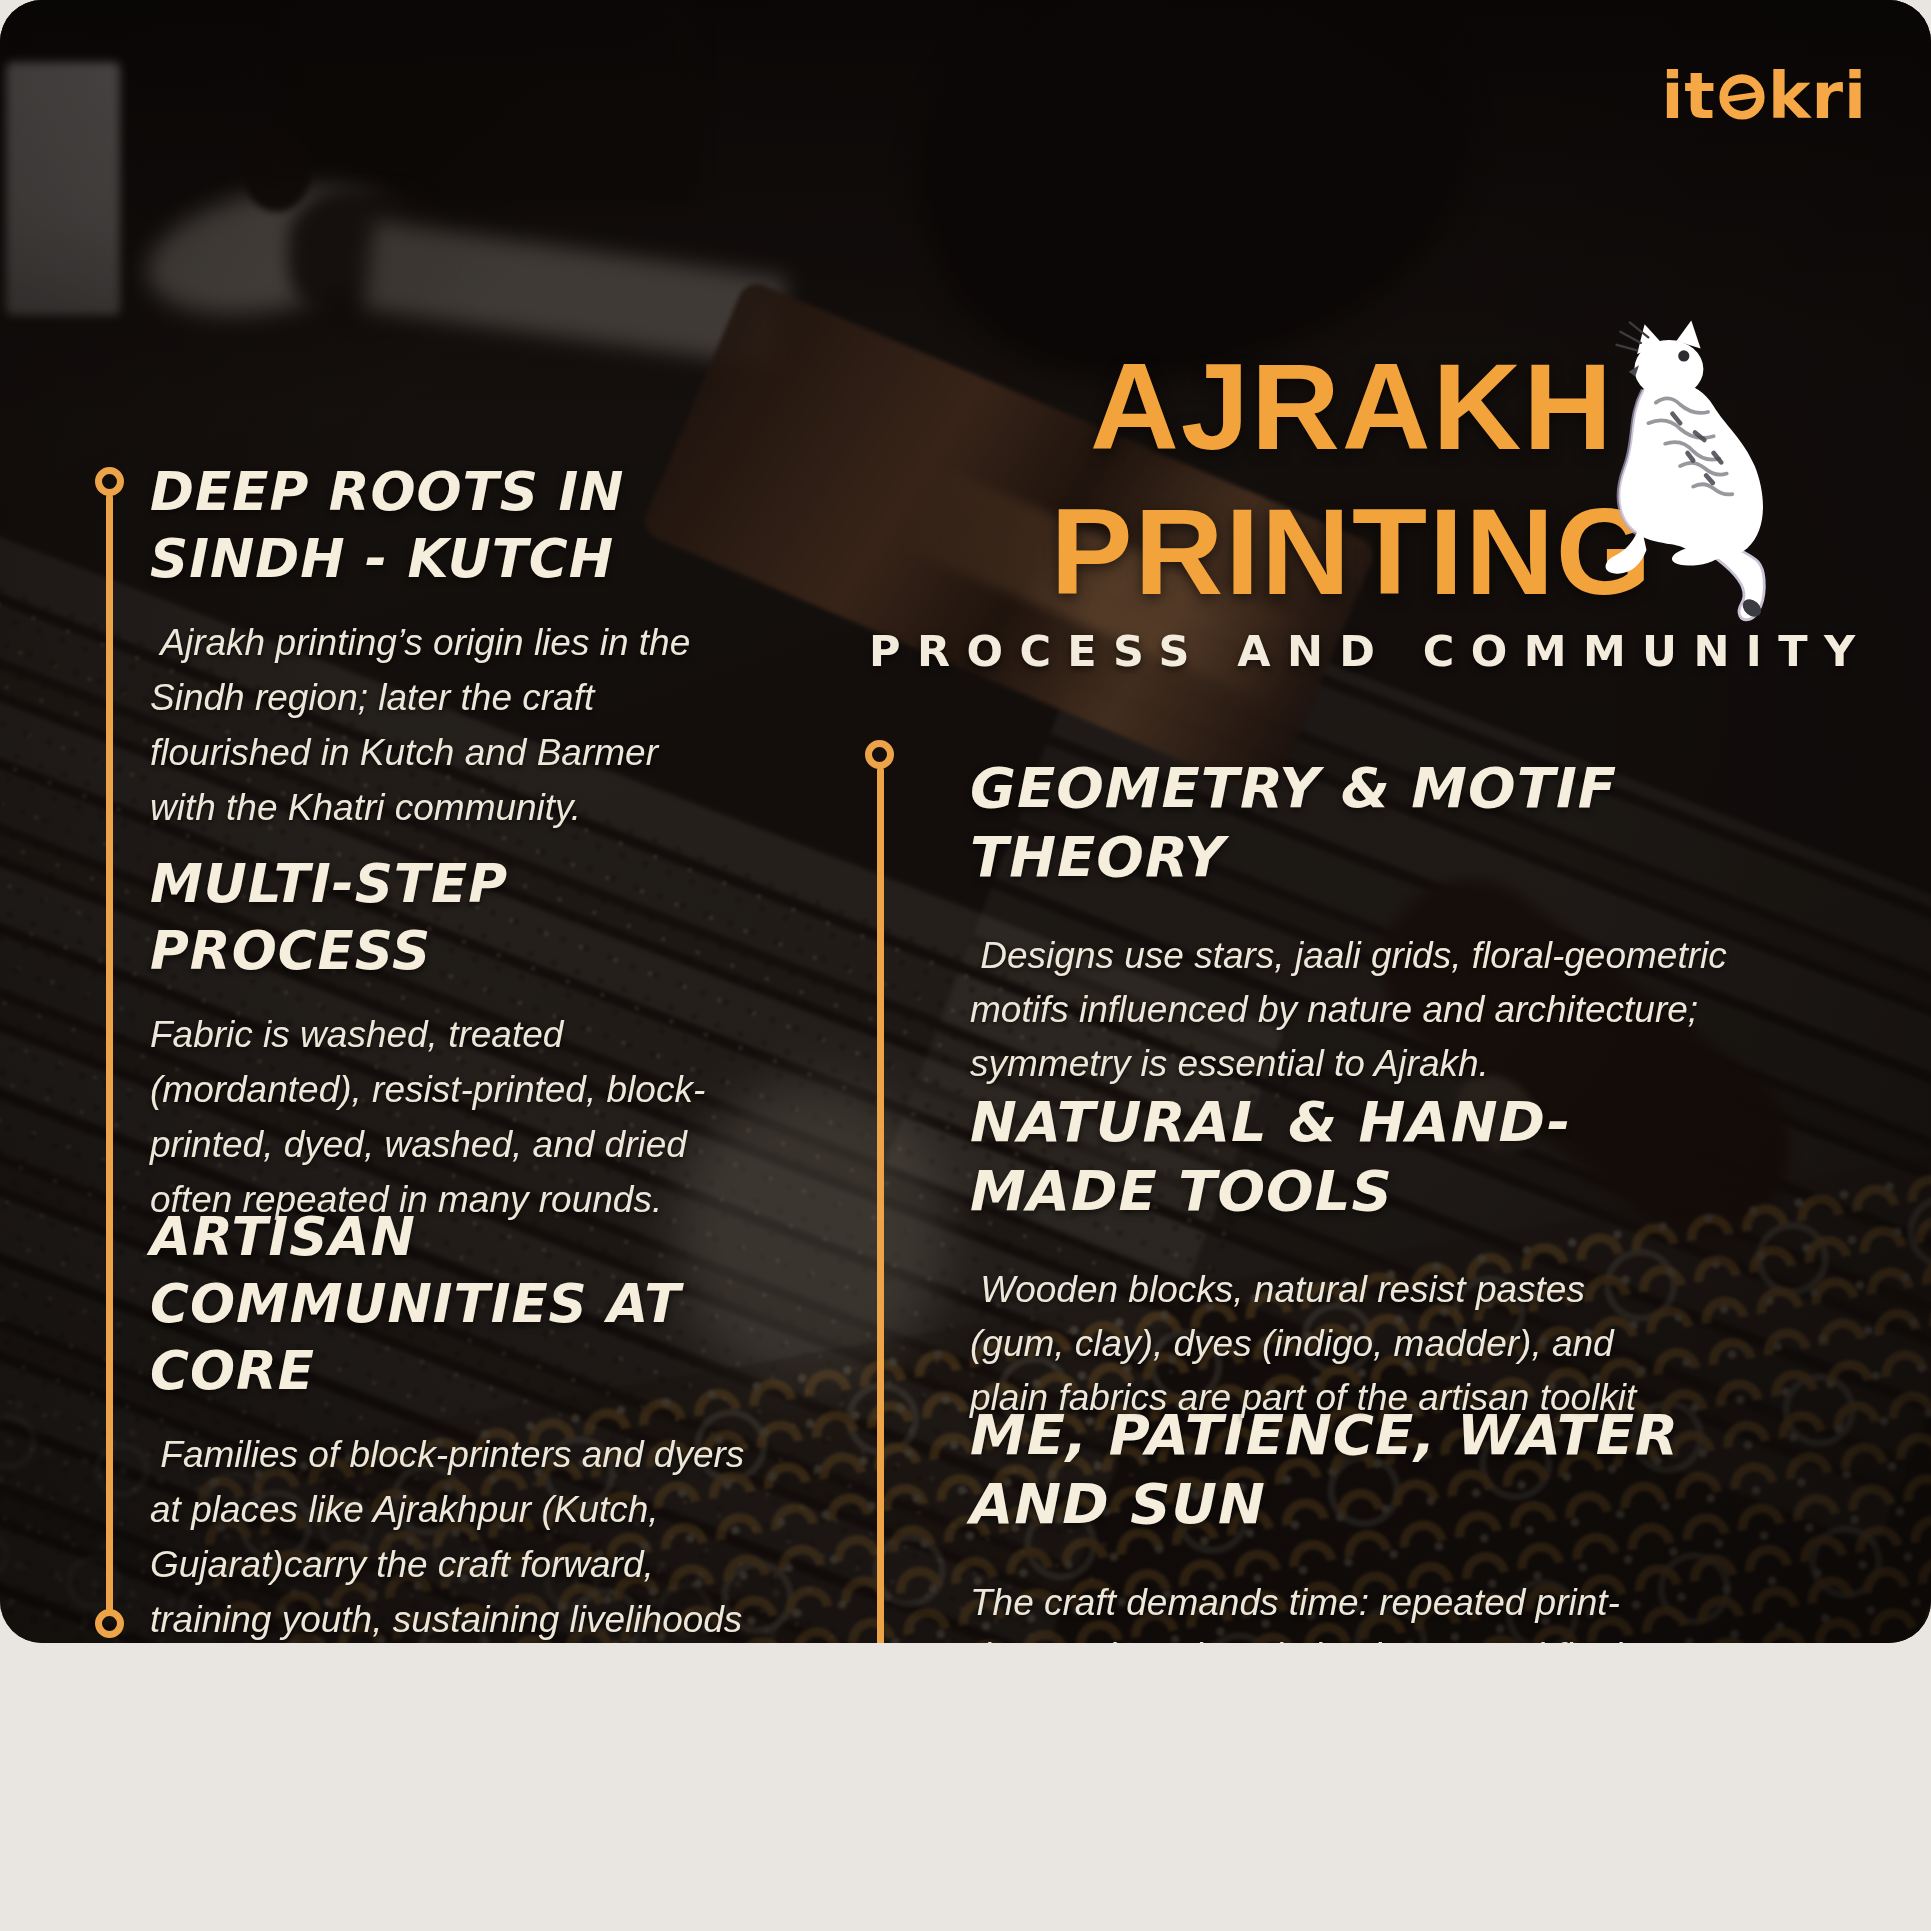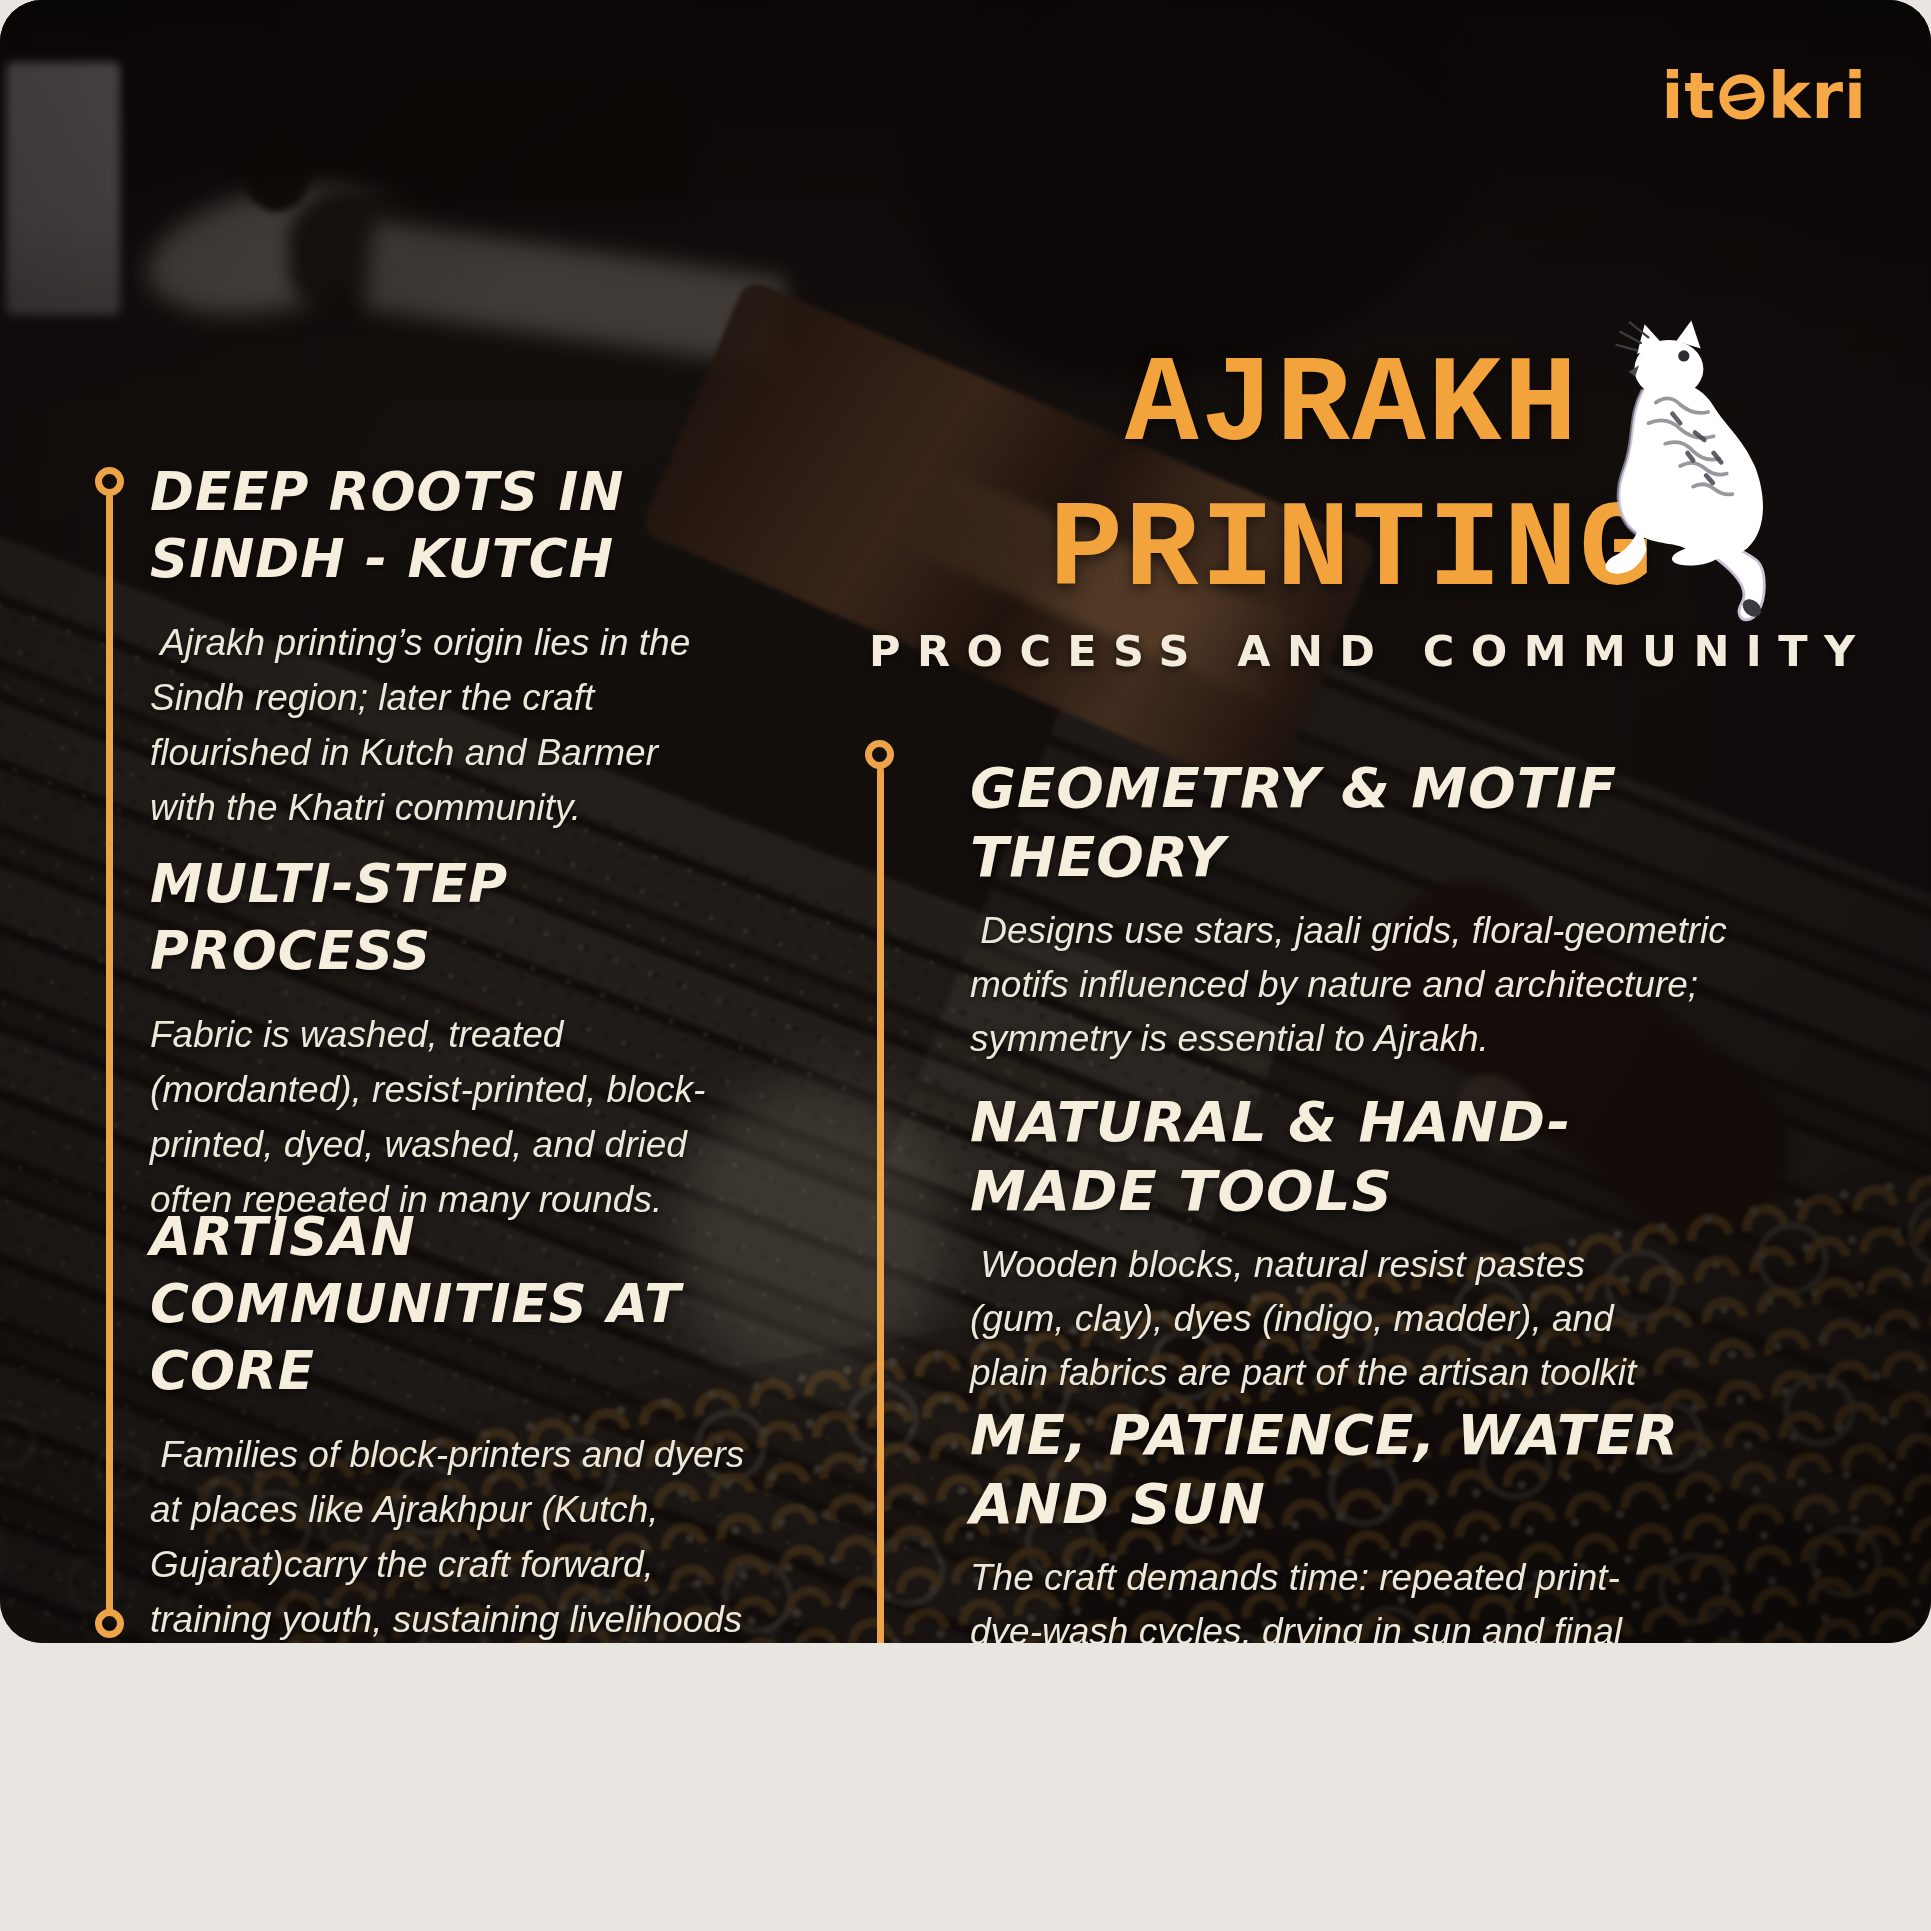--- a/index.html
+++ b/index.html
@@ -47,21 +47,21 @@
   .bg-bottom-band{left:0;top:1889px;width:100%;height:42px;opacity:.55;
       background:linear-gradient(90deg,#b9b2a0,#d8d2c0 30%,#8a8273 60%,#cfc8b6);}
   .bg-vignette{inset:0;background:radial-gradient(ellipse at 50% 42%,transparent 45%,rgba(5,4,3,.55) 100%);}
   .bg-overlay{inset:0;background:rgba(12,9,7,.38);}
   
   .content{position:absolute;inset:0;z-index:5;}
   .logo{position:absolute;right:64px;top:54px;display:flex;align-items:center;color:#F5A845;
         font-family:"DejaVu Sans","Liberation Sans",sans-serif;font-weight:bold;font-size:64px;letter-spacing:1px;}
   .logo svg{margin:13.5px 1px 0 1px;}
   .title-block{position:absolute;left:869px;top:334px;width:966px;text-align:center;z-index:5;}
-  .title-line{font-family:Liberation Mono, monospace;font-weight:800;color:#F2A33C;
+  .title-line{font-family:Liberation Sans, sans-serif;font-weight:800;color:#F2A33C;
         font-size:123px;line-height:145px;letter-spacing:1.9px;text-shadow:0 3.9px 13.5px rgba(0,0,0,.55);}
   .subtitle{position:absolute;left:869px;top:626px;width:975px;text-align:center;color:#F3EBDB;
         font-family:"DejaVu Sans","Liberation Sans",sans-serif;font-weight:bold;font-size:43px;
         letter-spacing:16.4px;text-shadow:0 2.9px 7.7px rgba(0,0,0,.6);white-space:nowrap;}
   .cat{position:absolute;left:1583px;top:319px;width:224px;height:311px;z-index:6;}
   
   .tline{position:absolute;width:6.8px;background:#EDA449;border-radius:3.9px;z-index:4;}
   .tdot{position:absolute;width:29px;height:29px;border:7.7px solid #EDA449;border-radius:50%;box-sizing:border-box;background:transparent;z-index:4;}
   .tl-left{left:106px;top:494px;height:1118px;}
   .td-left-top{left:95px;top:467px;}
@@ -71,21 +71,21 @@
   .td-right-bot{left:865px;top:1711px;}
   
   .section{position:absolute;font-style:italic;}
   .heading{font-family:"DejaVu Sans","Liberation Sans",sans-serif;font-weight:800;color:#F6EEDD;
         white-space:pre-wrap;text-shadow:0 2.9px 7.7px rgba(0,0,0,.6);}
   .left .heading{font-size:53px;line-height:67px;letter-spacing:1px;}
   .right .heading{font-size:56px;line-height:69px;letter-spacing:1px;}
   .bodytext{font-family:"Liberation Sans","DejaVu Sans",sans-serif;font-weight:400;color:#EDE7DA;
         white-space:pre-wrap;text-shadow:0 1.9px 5.8px rgba(0,0,0,.65);}
   .left .bodytext{font-size:37px;line-height:55px;margin-top:23px;}
-  .right .bodytext{font-size:37px;line-height:54px;margin-top:13px;}
+  .right .bodytext{font-size:37px;line-height:54px;margin-top:38px;}
   .ls1{left:150px;top:458px;width:657px;}
   .ls2{left:150px;top:850px;width:657px;}
   .ls3{left:150px;top:1203px;width:676px;}
   .rs1{left:970px;top:753px;width:898px;}
   .rs2{left:970px;top:1087px;width:898px;}
   .rs3{left:970px;top:1400px;width:898px;}
 </style>
 </head>
 <body>
 

